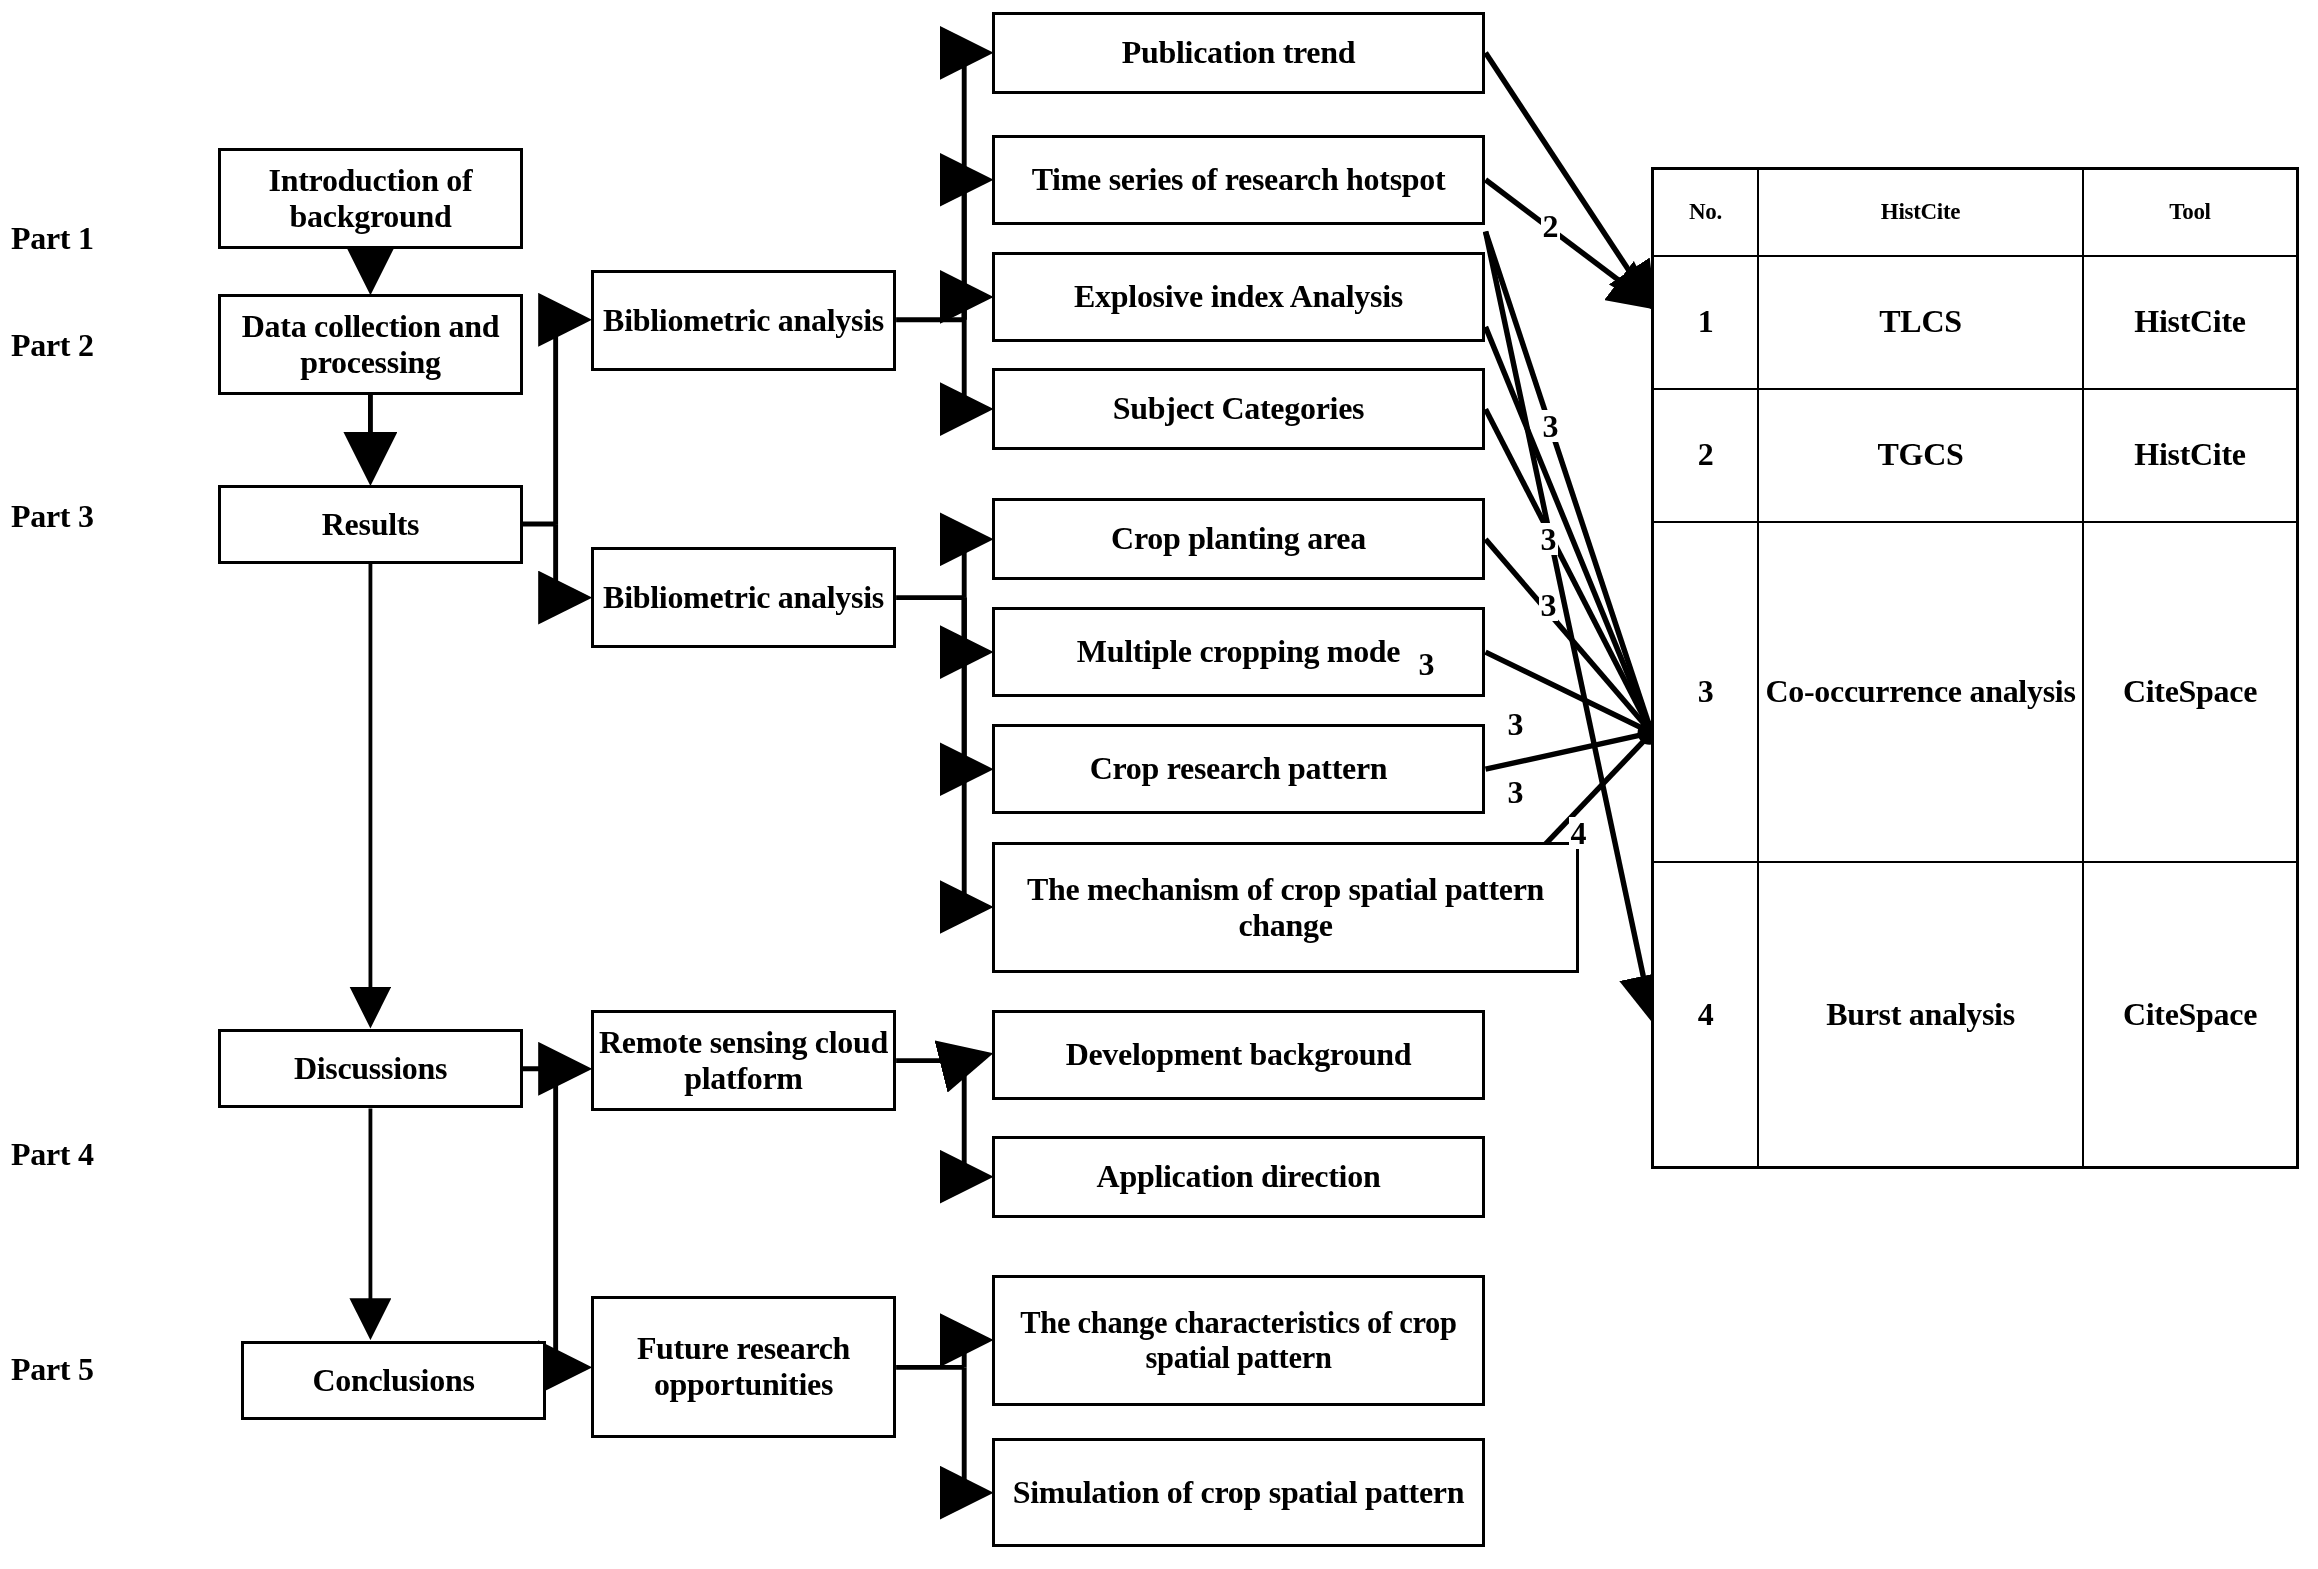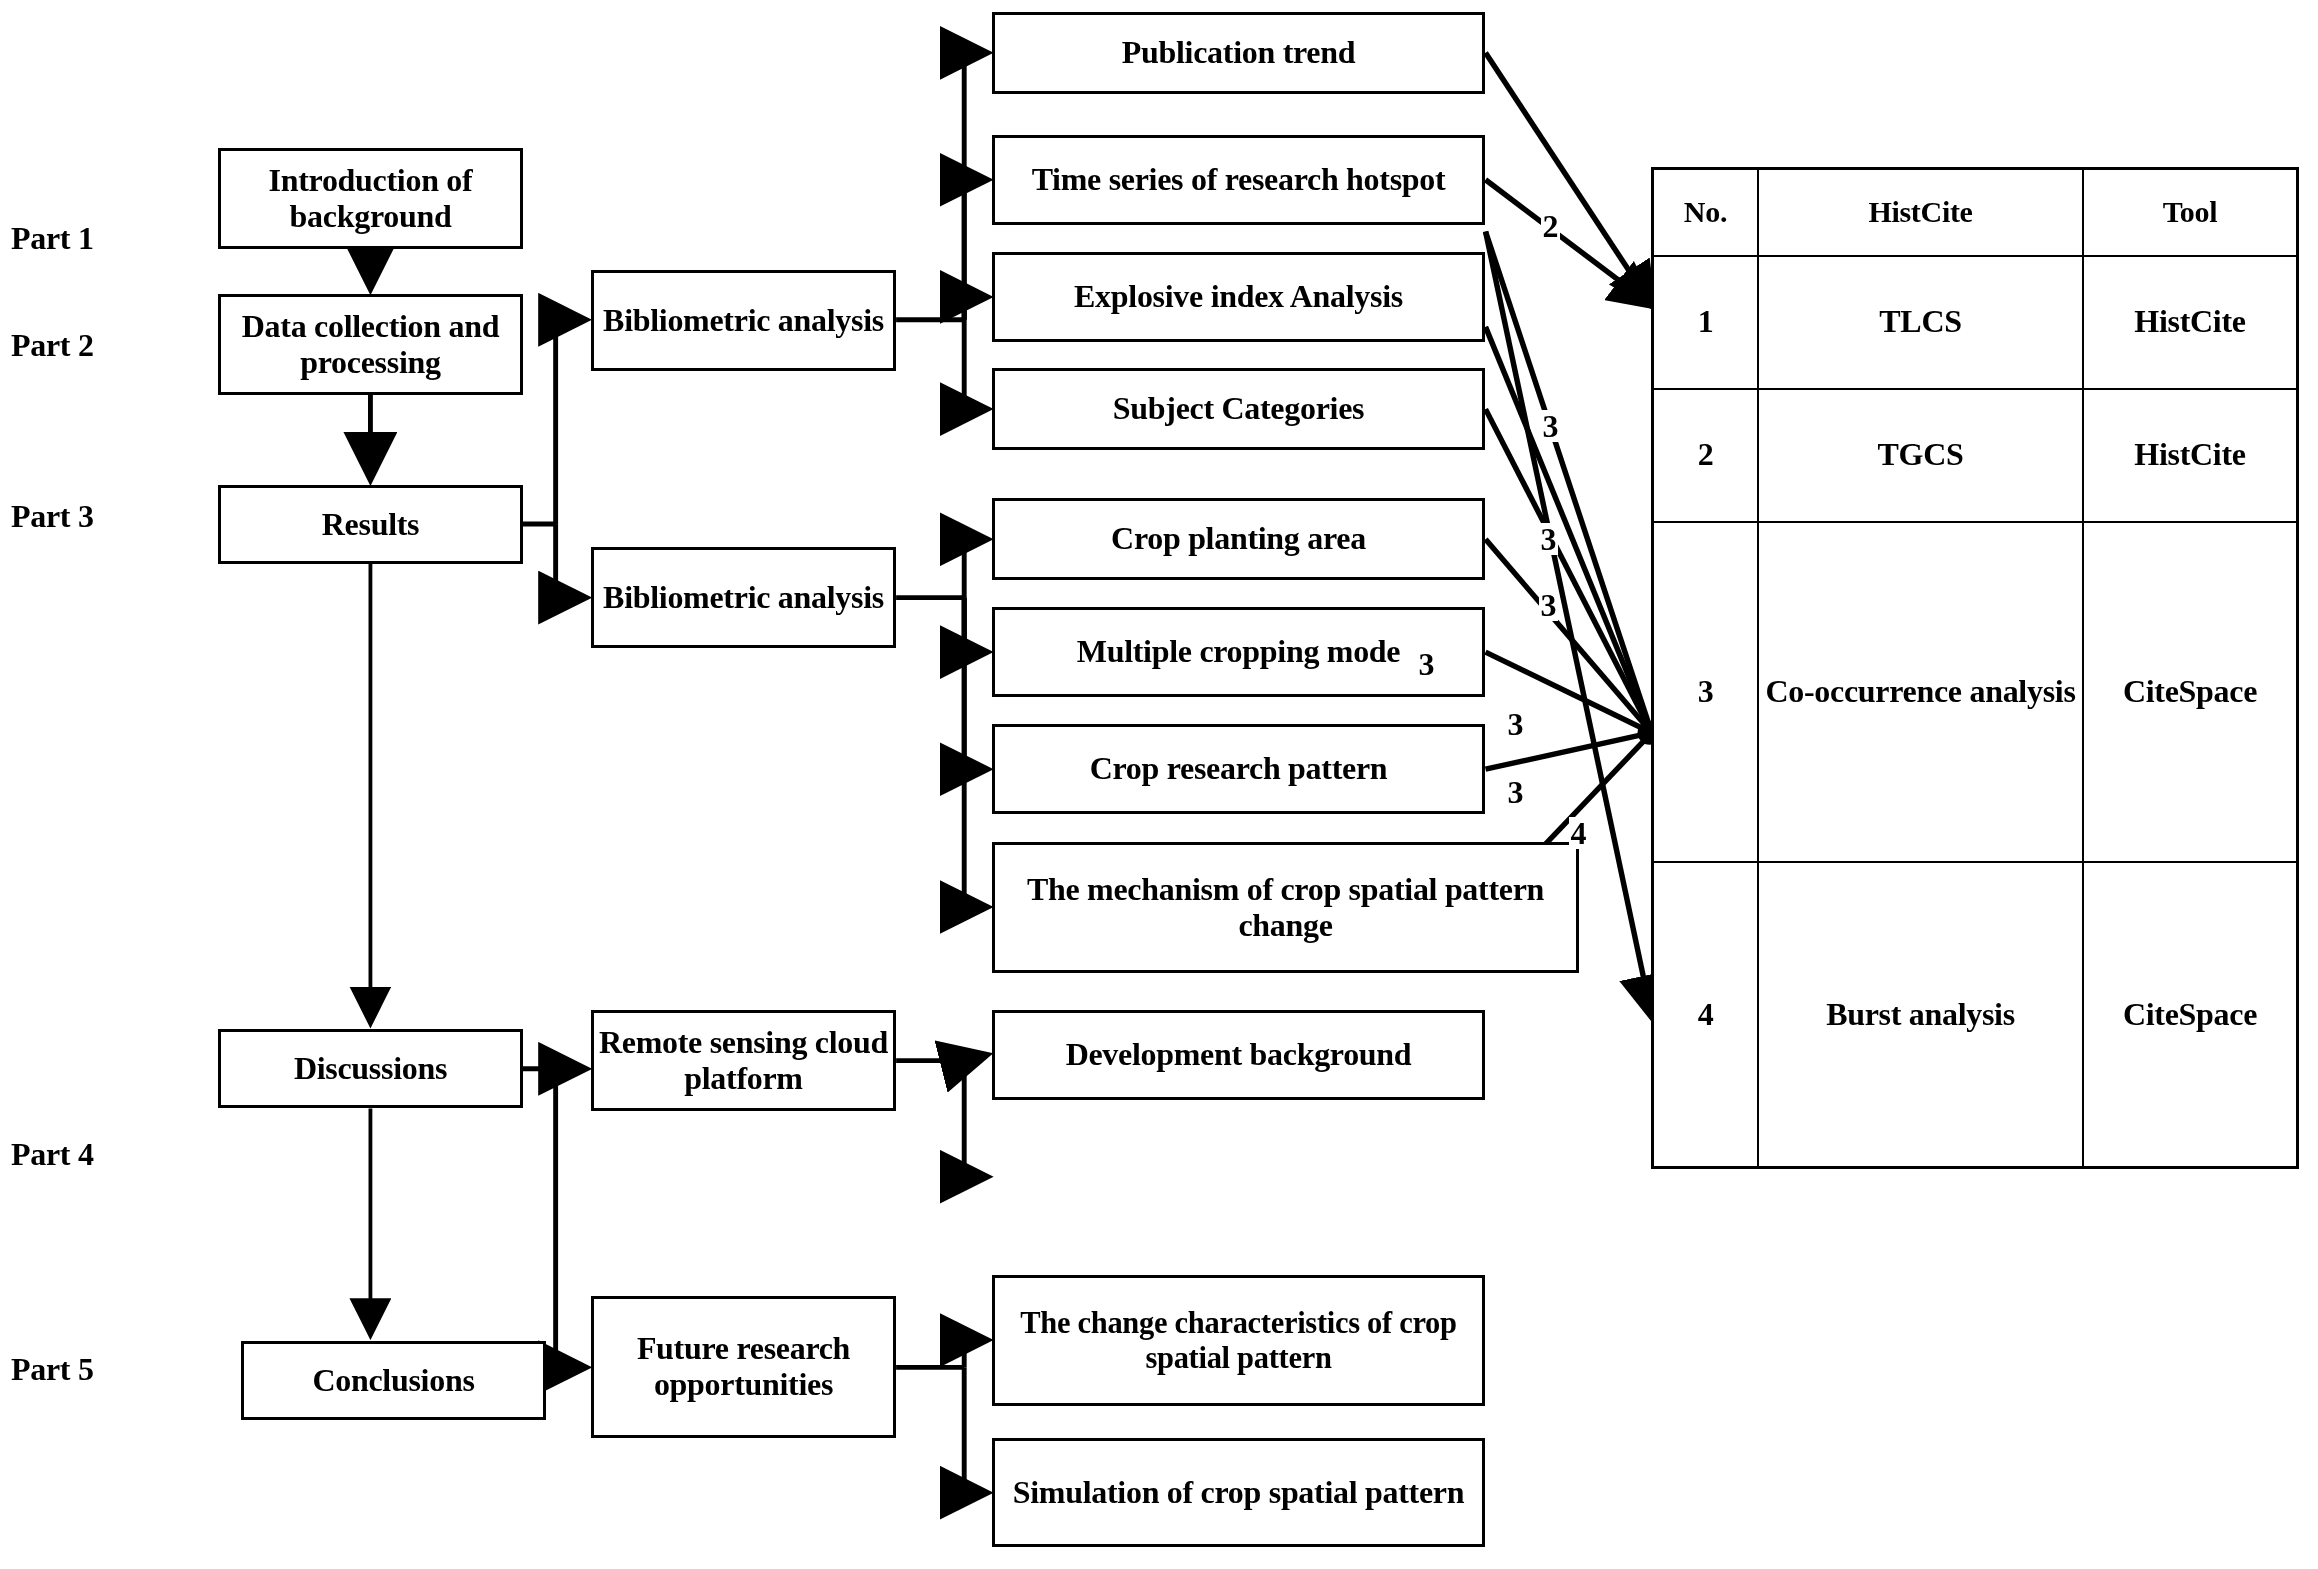--- a/index.html
+++ b/index.html
@@ -72,21 +72,21 @@
   #methods-table td,#methods-table th{
     border:2.7px solid #000;
     text-align:center;
     vertical-align:middle;
     font-weight:bold;
     font-size:32px;
     line-height:1.12;
     padding:0;
     letter-spacing:-0.3px;
   }
-  #methods-table th{font-size:30px;}
+  #methods-table th{font-size:23px;}
   .col-no{width:103px;}
   .col-tool{width:212px;}
 
   svg#wires{
     position:absolute;
     left:0;top:0;
     width:2319px;height:1570px;
     z-index:2;
     pointer-events:none;
   }
@@ -233,20 +233,23 @@
     </div>
   <div class="box f58" style="left:992px;top:724px;width:493px;height:90px;">
     <span class="lbl">Crop research pattern</span>
     </div>
   <div class="box f58" style="left:992px;top:842px;width:587px;height:131px;">
     <span class="lbl">The mechanism of crop spatial pattern change</span>
     </div>
   <div class="box f58" style="left:992px;top:1010px;width:493px;height:90px;">
     <span class="lbl">Development background</span>
     </div>
+  <div class="box f58" style="left:992px;top:1136px;width:493px;height:82px;">
+    <span class="lbl">Application direction</span>
+    </div>
   <div class="box f56" style="left:992px;top:1275px;width:493px;height:131px;">
     <span class="lbl">The change characteristics of crop spatial pattern</span>
     </div>
   <div class="box f58" style="left:992px;top:1438px;width:493px;height:109px;">
     <span class="lbl">Simulation of crop spatial pattern</span>
     </div>
 
   <div class="wnum" style="left:1541px;top:210px;"><span>2</span></div>
   <div class="wnum" style="left:1541px;top:410px;"><span>3</span></div>
   <div class="wnum" style="left:1539px;top:523px;"><span>3</span></div>

